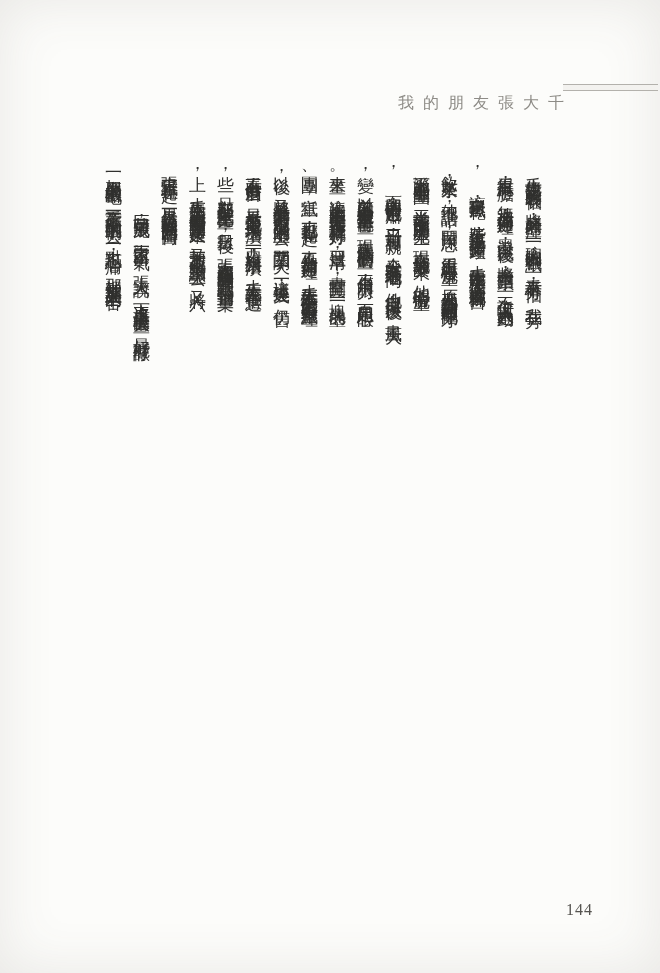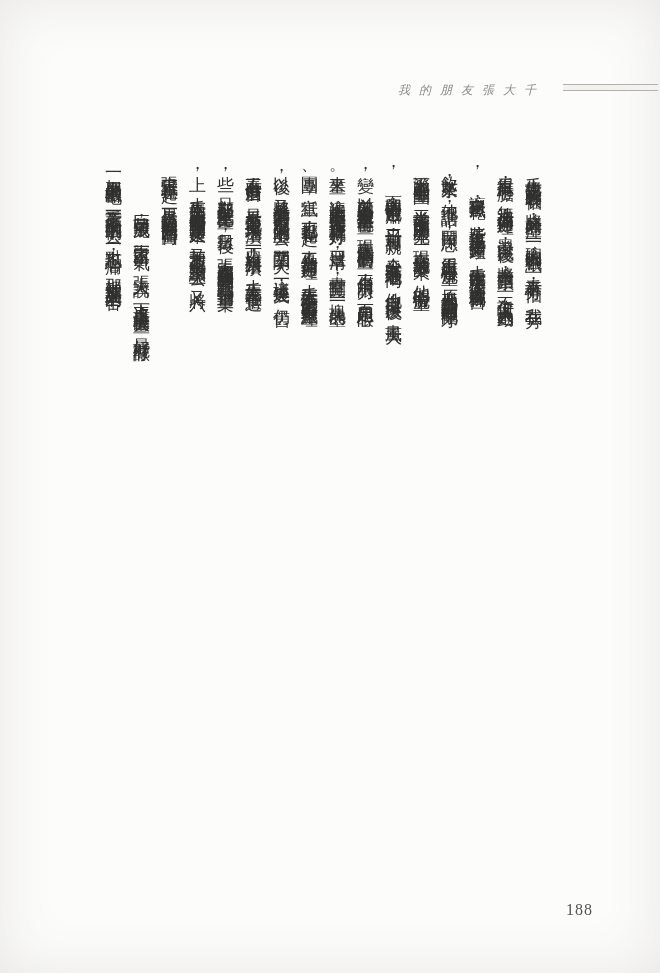--- a/index.html
+++ b/index.html
@@ -16,27 +16,26 @@
   }
   .page {
     position: absolute;
     inset: 0;
     background: #fcfcfa;
     box-shadow: inset 0 0 55px rgba(90,85,75,0.12);
   }
   
   .header-title {
     position: absolute;
-    top: 82px;
+    top: 93px;
     left: 398px;
-    font-size: 12px;
+    font-size: 16px;
     letter-spacing: 9px;
     color: #8d8b86;
     white-space: nowrap;
-    font-style: italic;
   }
   .header-rule {
     position: absolute;
     top: 84px;
     left: 563px;
     width: 95px;
     height: 5px;
     border-top: 1px solid #b3b1ac;
     border-bottom: 1px solid #b3b1ac;
     background: #f3f2ef;
@@ -92,15 +91,15 @@
       <div class="col">團團、宣紙，也都黏在一起，真不知道如何處理，大千先生不慌不忙的將每張宣紙整理</div>
       <div class="col">以後，又將早就準備的石青也一碗一碗的潑上去，門又關了一天；這樣一連幾天，仍舊</div>
       <div class="col">看不出什麼眉目，只看見新地毯上東一塊墨漬，西一堆顏料水漬，大千先生毫不在意這</div>
       <div class="col">些，只顧在那些宣紙上比畫。數日後，張夫人和保羅將墨團團的宣紙一張一張抬到畫桌</div>
       <div class="col">上，大千先生又用毛筆將每個墨團團連接起來，又加上荷花一朵一朵點綴上去，又將六</div>
       <div class="col">張宣紙拼在一起，果然是一幅構圖完整的巨荷圖。</div>
       <div class="col indent">巨荷圖完成了，大家鬆了一口氣。張夫人說：「下次再畫這樣的大畫，最好能訂做</div>
       <div class="col">一架磨墨的機器吧！看著你一碗一碗的倒下去，一點也不心痛，那裡知道磨墨人的辛苦</div>
     </div>
 
-  <div class="page-number">188</div>
+  <div class="page-number">144</div>
 
 </div>
 
 </body></html>

